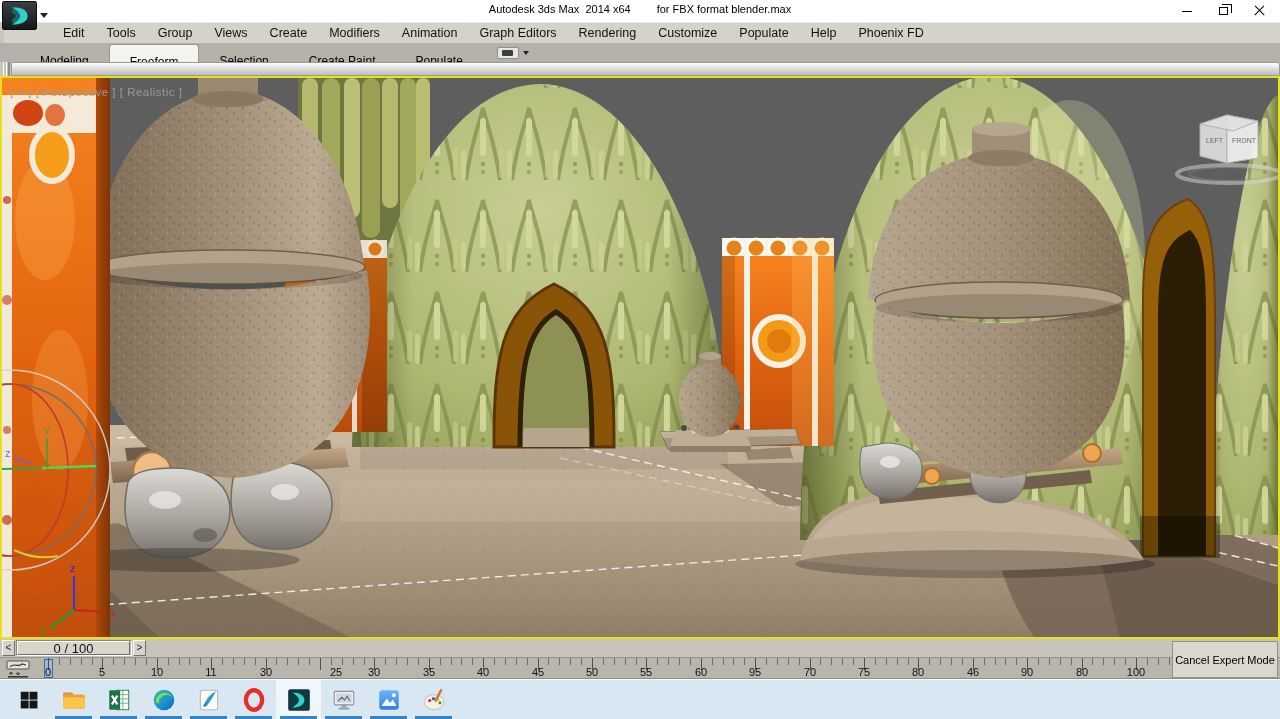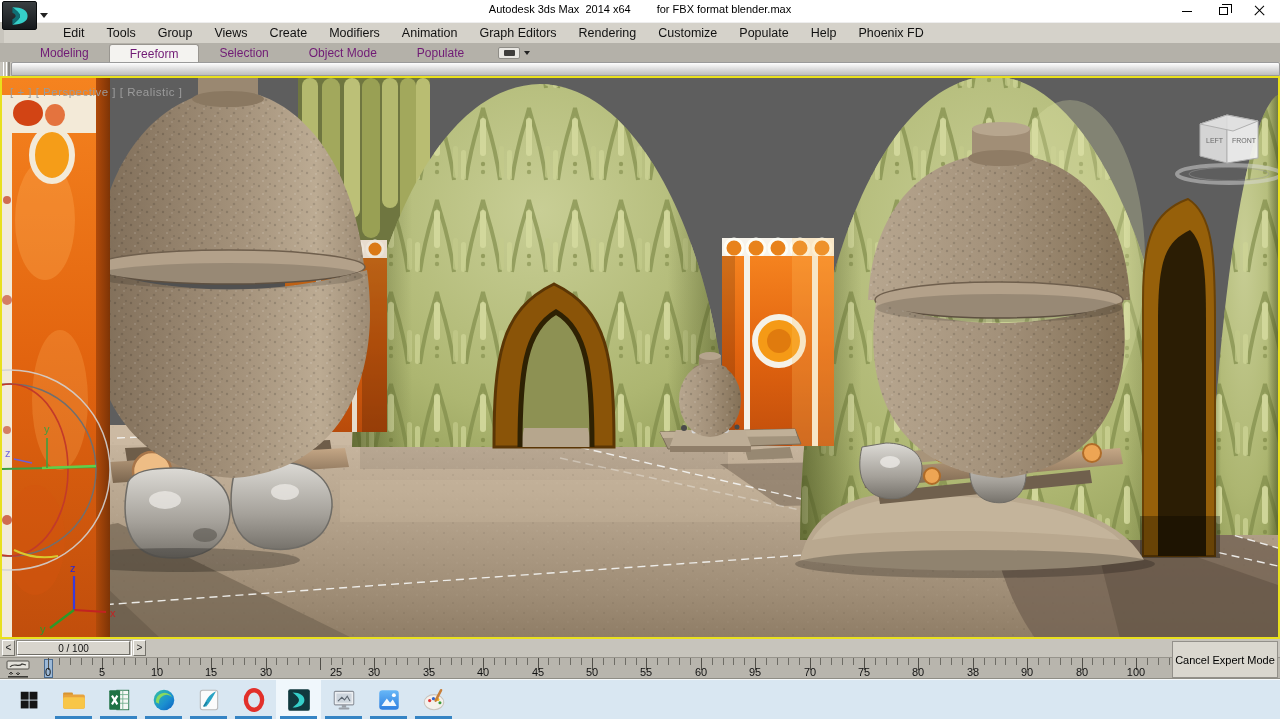--- a/index.html
+++ b/index.html
@@ -25,21 +25,21 @@
     border:1px solid #0a0d0f;border-radius:2px;display:flex;align-items:center;justify-content:center;z-index:30;}
   .appbtn-caret{position:absolute;left:40px;top:13px;width:0;height:0;border-left:4px solid transparent;border-right:4px solid transparent;border-top:5px solid #222;z-index:30;}
 
   
   .menubar{position:absolute;left:4px;top:22px;width:1280px;height:21px;background:#d5d2ca;border-top:1px solid #eee;
     display:flex;align-items:center;padding-left:48px;}
   .menu-item{font-size:12.5px;color:#111;padding:0 11px;line-height:20px;}
 
   
   .tabsrow{position:absolute;left:0;top:43px;width:1280px;height:19px;background:#b4b1a9;display:flex;align-items:flex-end;padding-left:20px;}
-  .rtab{font-size:12px;color:#701a75;padding:2px 20px 1px 20px;height:18px;}
+  .rtab{font-size:12px;color:#000000;padding:10px 20px 1px 20px;height:18px;}
   .rtab.active{background:#f4f3f0;border:1px solid #90херa;border:1px solid #999690;border-bottom:none;border-radius:3px 3px 0 0;}
   .ribbon-dd{display:flex;align-items:center;margin-left:14px;height:18px;}
   .dd-box{width:22px;height:12px;background:#e9e7e2;border:1px solid #8f8d87;border-radius:2px;display:flex;align-items:center;justify-content:center;}
   .dd-box i{display:block;width:11px;height:6px;background:#3f3e3b;border-radius:1px;}
   .dd-caret{width:0;height:0;margin-left:4px;border-left:3.5px solid transparent;border-right:3.5px solid transparent;border-top:4.5px solid #222;}
 
   
   .strip{position:absolute;left:11px;top:62px;width:1269px;height:14px;background:linear-gradient(#fefefe,#d9d9d9 55%,#bdbdbd);border:1px solid #9a9a9a;border-radius:2px 2px 0 0;}
   .dockgrip{position:absolute;left:2px;top:62px;width:7px;height:14px;background:#c5c2ba;border-right:1px solid #8d8b84;}
   .dockgrip:before{content:"";position:absolute;left:1px;top:0;width:2px;height:14px;border-left:1px solid #fff;border-right:1px solid #8d8b84;}
@@ -49,21 +49,21 @@
   .viewport{position:absolute;left:0;top:76px;width:1280px;height:563px;border:2px solid #e9e01c;background:#5e5e5e;}
   .viewport svg{display:block;width:100%;height:100%;}
 
   
   .sliderrow{position:absolute;left:0;top:639px;width:1280px;height:18px;background:#c7c4bc;}
   .tsbtn{position:absolute;top:1px;width:13px;height:16px;background:#d6d3cb;border:1px solid;border-color:#fdfdfb #74726b #74726b #fdfdfb;
     font-size:10px;line-height:14px;text-align:center;color:#222;}
   .ts-prev{left:2px;} .ts-next{left:133px;}
   .groove{position:absolute;left:16px;top:1px;width:116px;height:16px;background:#bcb9b1;border:1px solid;border-color:#8a8880 #fff #fff #8a8880;}
   .thumb{position:absolute;left:17px;top:2px;width:113px;height:14px;background:#d8d5cd;border:1px solid;border-color:#fff #6f6d66 #6f6d66 #fff;
-    font-size:10px;text-align:center;line-height:13px;color:#111;}
+    font-size:13px;text-align:center;line-height:13px;color:#111;}
 
   
   .rulerrow{position:absolute;left:0;top:657px;width:1280px;height:22px;background:#b8b5ad;border-top:1px solid #97948c;border-bottom:1px solid #8f8d85;}
   .mcebtn{position:absolute;left:6px;top:2px;width:24px;height:18px;}
   .ruler{position:absolute;left:48px;top:0;width:1124px;height:22px;}
   .tickminor{position:absolute;left:0;top:0;width:1124px;height:7px;
     background:repeating-linear-gradient(to right,#6e6c65 0 1px,transparent 1px 10.88px);}
   .tickmajor{position:absolute;left:0;top:0;width:1124px;height:12px;
     background:repeating-linear-gradient(to right,#504e48 0 1px,transparent 1px 54.4px);}
   .framemark{position:absolute;left:-4px;top:1px;width:9px;height:19px;background:#9db9d6;border:1px solid #48698f;}
@@ -118,21 +118,21 @@
     <span class="menu-item">Customize</span>
     <span class="menu-item">Populate</span>
     <span class="menu-item">Help</span>
     <span class="menu-item">Phoenix FD</span>
   </div>
 
   <div class="tabsrow">
     <span class="rtab">Modeling</span>
     <span class="rtab active">Freeform</span>
     <span class="rtab">Selection</span>
-    <span class="rtab">Object Mode</span>
+    <span class="rtab">Create Paint</span>
     <span class="rtab">Populate</span>
     <span class="ribbon-dd">
       <span class="dd-box">
           <i></i>
         </span>
       <span class="dd-caret"></span>
     </span>
   </div>
 
   <div class="dockgrip"></div>
@@ -456,35 +456,35 @@
       <path d="M12,15 L12,12 M12,15 l-2,-2 M12,15 l2,-2" stroke="#3a3935" stroke-width="1"></path>
       <rect x="2" y="16" width="20" height="1.6" fill="#3a3935"></rect>
     </svg>
     <div class="ruler">
       <div class="framemark"></div>
       <div class="tickminor"></div>
       <div class="tickmajor"></div>
       <span class="rlab" style="left:0px">0</span>
       <span class="rlab" style="left:54px">5</span>
       <span class="rlab" style="left:109px">10</span>
-      <span class="rlab" style="left:163px">15</span>
+      <span class="rlab" style="left:163px">11</span>
       <span class="rlab" style="left:218px">30</span>
       <span class="rlab" style="left:288px">25</span>
       <span class="rlab" style="left:326px">30</span>
       <span class="rlab" style="left:381px">35</span>
       <span class="rlab" style="left:435px">40</span>
       <span class="rlab" style="left:490px">45</span>
       <span class="rlab" style="left:544px">50</span>
       <span class="rlab" style="left:598px">55</span>
       <span class="rlab" style="left:653px">60</span>
       <span class="rlab" style="left:707px">95</span>
       <span class="rlab" style="left:762px">70</span>
       <span class="rlab" style="left:816px">75</span>
       <span class="rlab" style="left:870px">80</span>
-      <span class="rlab" style="left:925px">38</span>
+      <span class="rlab" style="left:925px">46</span>
       <span class="rlab" style="left:979px">90</span>
       <span class="rlab" style="left:1034px">80</span>
       <span class="rlab" style="left:1088px">100</span>
     </div>
   </div>
 
   <div class="cancelbtn">Cancel Expert Mode</div>
 
   <div class="taskbar">
     <div class="tb-apps">

